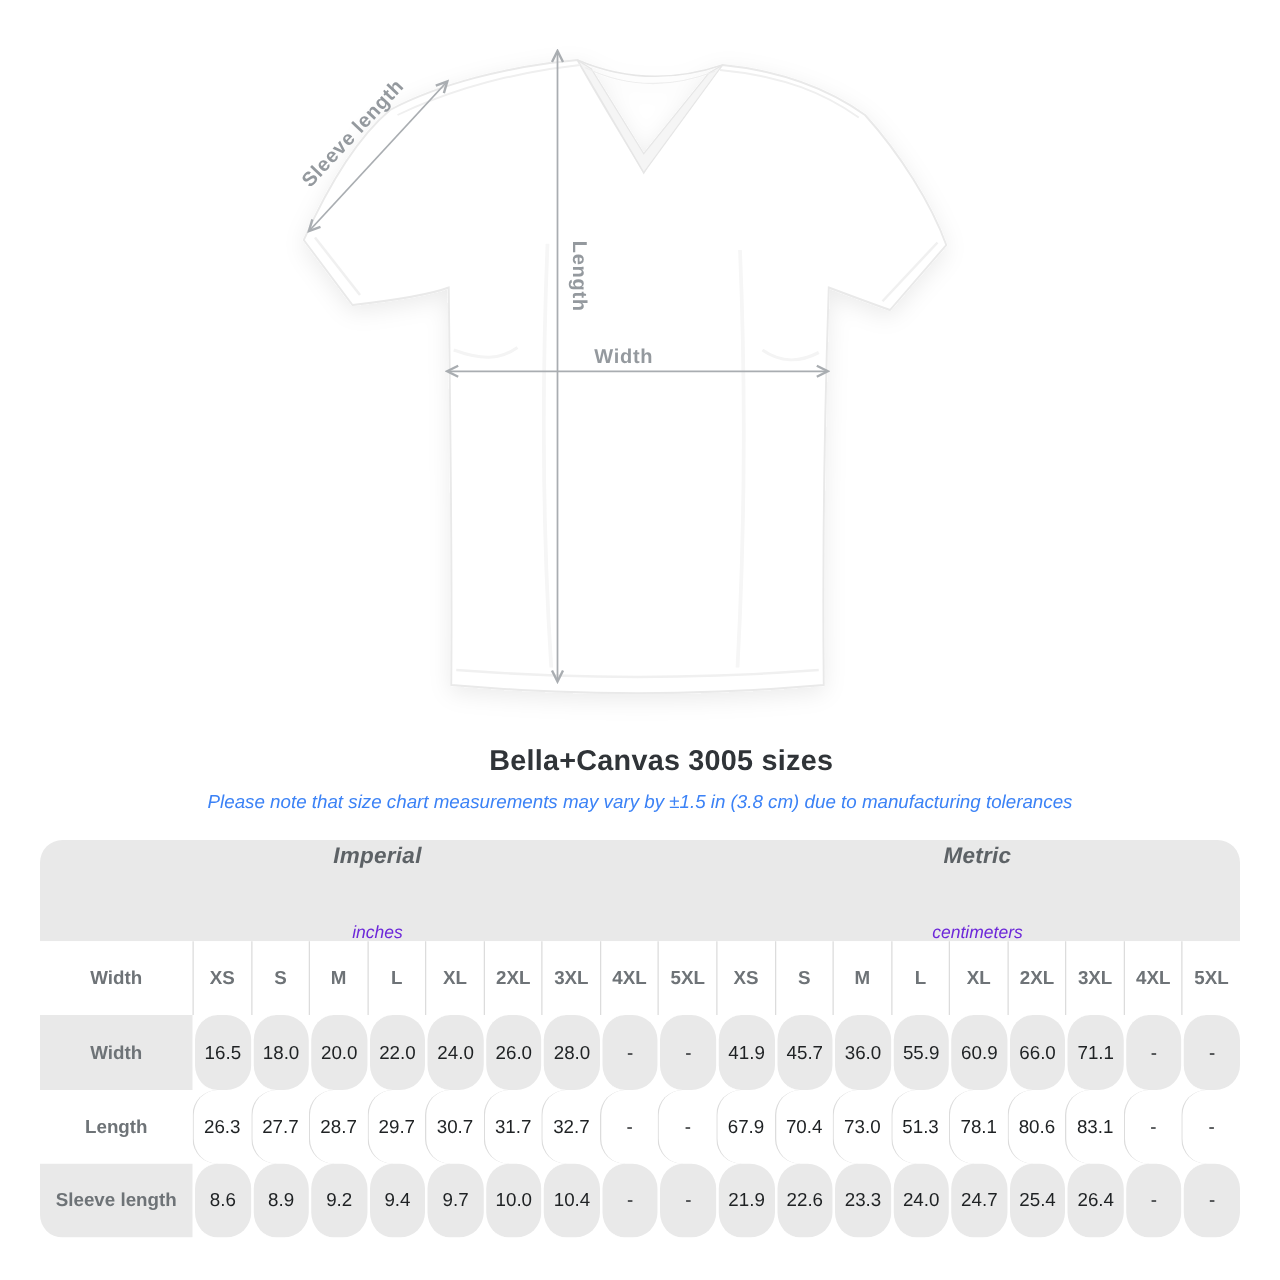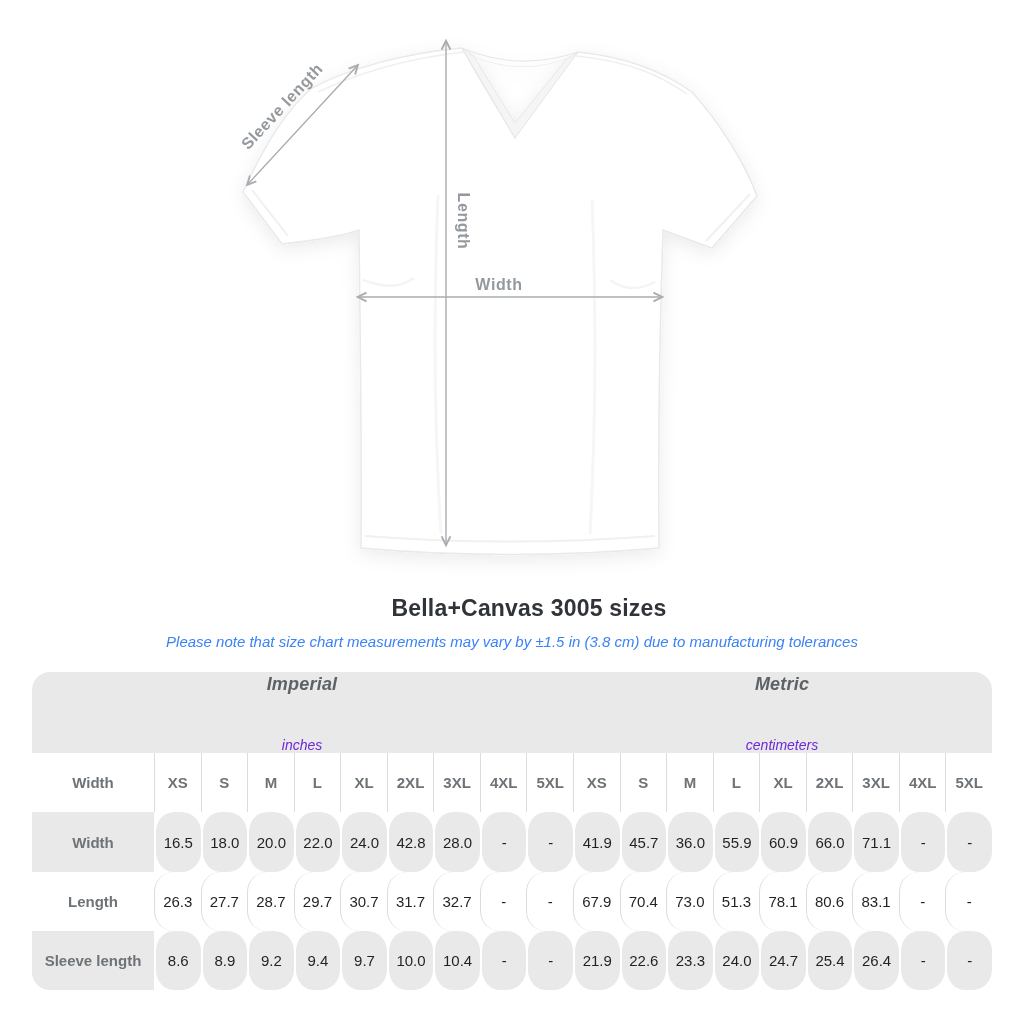--- a/index.html
+++ b/index.html
@@ -136,21 +136,21 @@
       <div class="head-cell">5XL</div>
     </div>
 
     <div class="t-row row-gray h60">
       <div class="label-cell">Width</div>
       <div class="val-cell">16.5</div>
       <div class="val-cell">18.0</div>
       <div class="val-cell">20.0</div>
       <div class="val-cell">22.0</div>
       <div class="val-cell">24.0</div>
-      <div class="val-cell">42.8</div>
+      <div class="val-cell">26.0</div>
       <div class="val-cell">28.0</div>
       <div class="val-cell">-</div>
       <div class="val-cell">-</div>
       <div class="val-cell">41.9</div>
       <div class="val-cell">45.7</div>
       <div class="val-cell">36.0</div>
       <div class="val-cell">55.9</div>
       <div class="val-cell">60.9</div>
       <div class="val-cell">66.0</div>
       <div class="val-cell">71.1</div>

